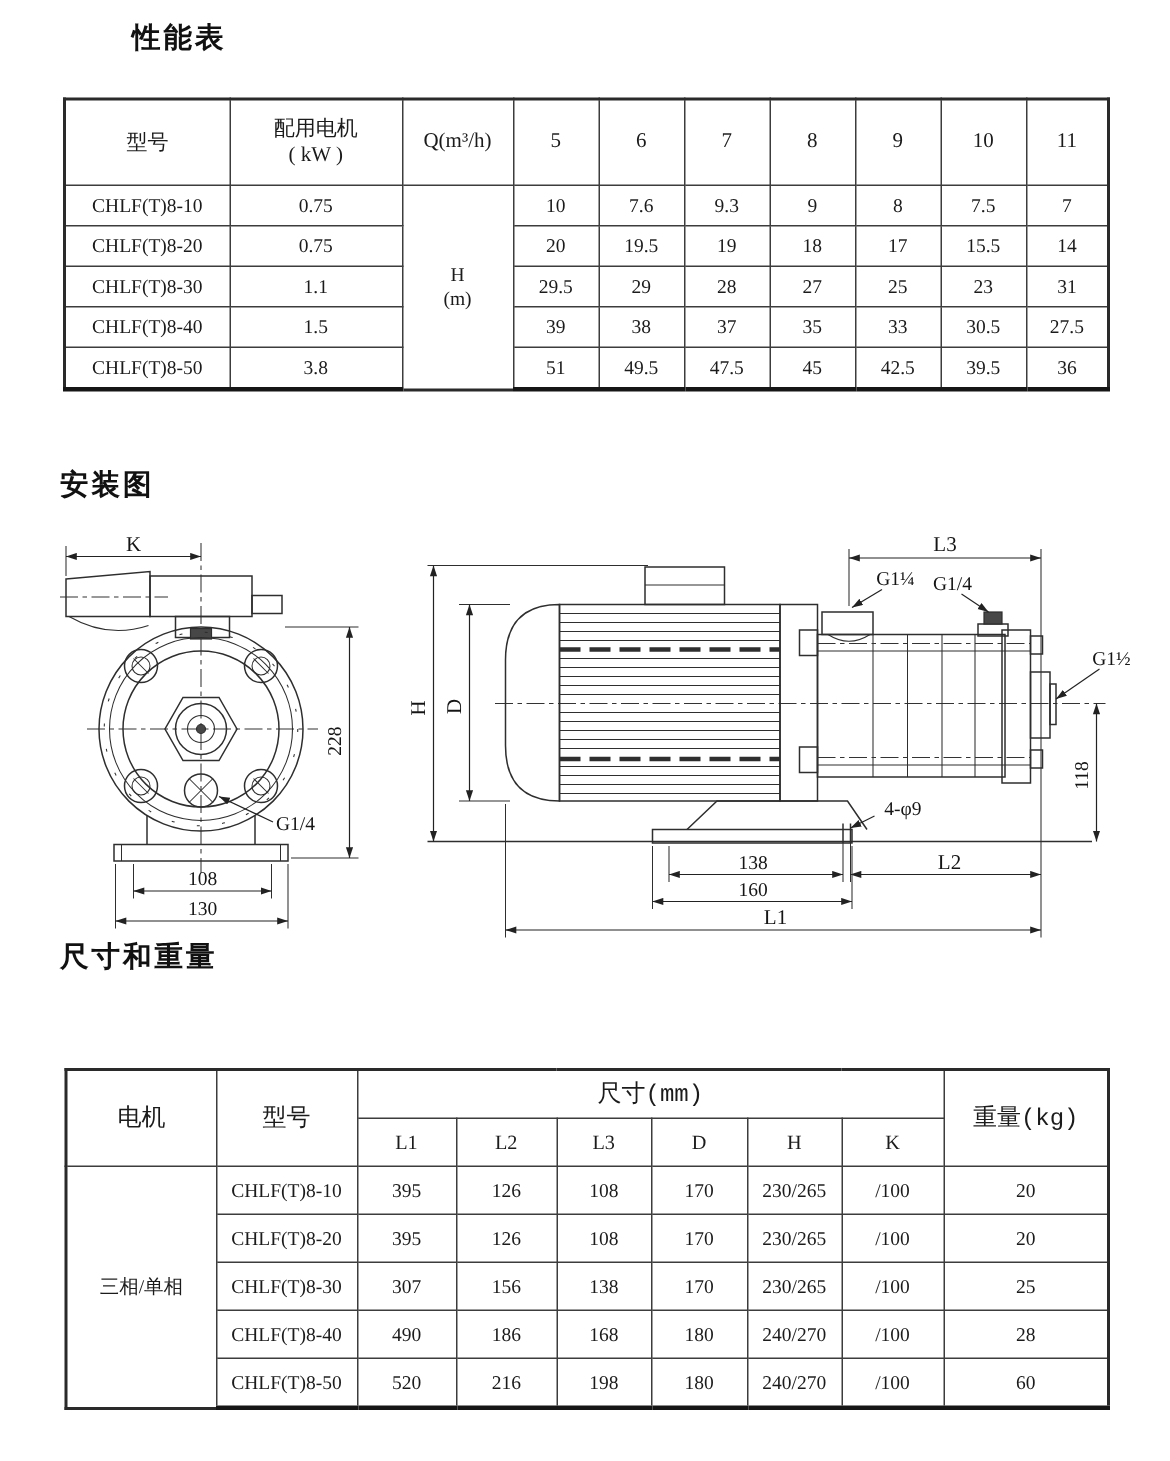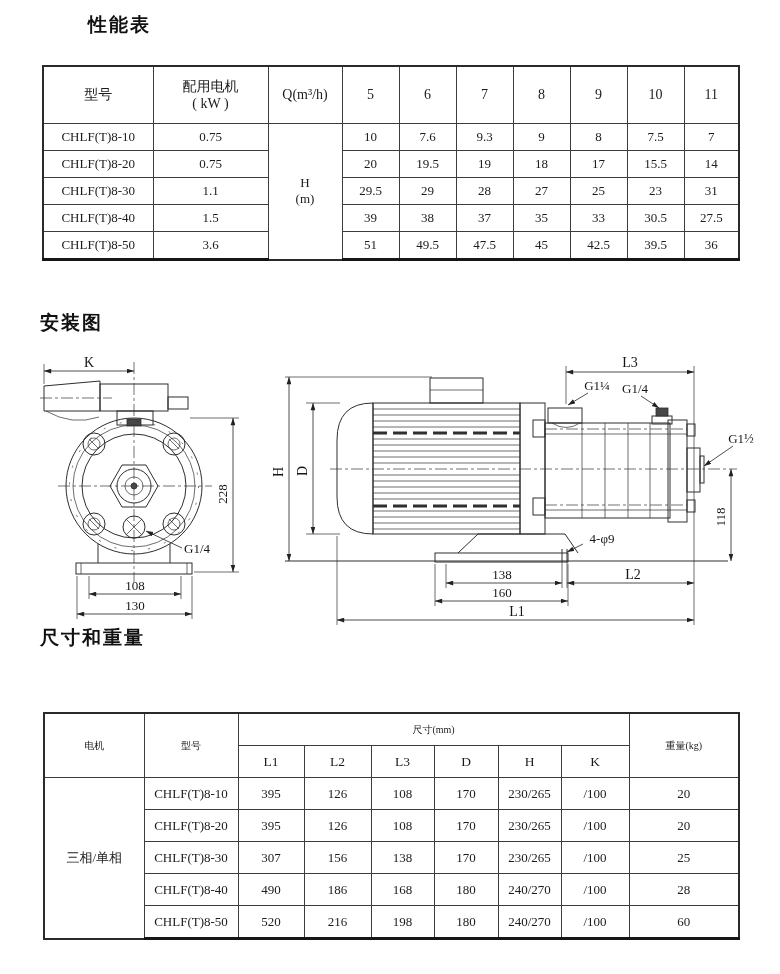--- a/index.html
+++ b/index.html
@@ -14,21 +14,21 @@
   td{border:1px solid #3c3c3c;text-align:center;vertical-align:middle;padding:0;
      font-size:13px;color:#1b1b1b;overflow:hidden;}
   .pre{white-space:pre-line;line-height:1.25;text-align:center;}
 
   #perf-table{left:42px;top:65px;width:696px;border:2px solid #2a2a2a;}
   #perf-table tr.head td{height:56px;font-size:14px;}
   #perf-table tr.body td{height:26px;}
   #perf-table tr.last td{border-bottom:3px solid #161616;}
 
   #dims-table{left:43px;top:712px;width:695px;border:2px solid #2a2a2a;}
-  #dims-table tr.h1 td{height:31px;font-size:10px;}
+  #dims-table tr.h1 td{height:31px;font-size:16px;font-family:Liberation Mono, monospace;}
   #dims-table tr.h2 td{height:31px;font-size:13.5px;}
   #dims-table tr.body td{height:31px;}
   #dims-table tr.last td{border-bottom:3px solid #161616;}
 
   #diagram{position:absolute;left:28px;top:352px;width:744px;height:278px;}
   svg text{font-family:"Liberation Serif",serif;font-size:13px;fill:#151515;}
   svg .big{font-size:14px;}
   .ln{stroke:#2e2e2e;stroke-width:1;fill:none;}
   .thin{stroke:#2e2e2e;stroke-width:.7;fill:none;}
   .dim{stroke:#222;stroke-width:.8;fill:none;}
@@ -108,21 +108,21 @@
     <td>39</td>
     <td>38</td>
     <td>37</td>
     <td>35</td>
     <td>33</td>
     <td>30.5</td>
     <td>27.5</td>
   </tr>
   <tr class="body last">
     <td>CHLF(T)8-50</td>
-    <td>3.6</td>
+    <td>3.8</td>
     <td>51</td>
     <td>49.5</td>
     <td>47.5</td>
     <td>45</td>
     <td>42.5</td>
     <td>39.5</td>
     <td>36</td>
   </tr>
 </tbody>
   </table>

